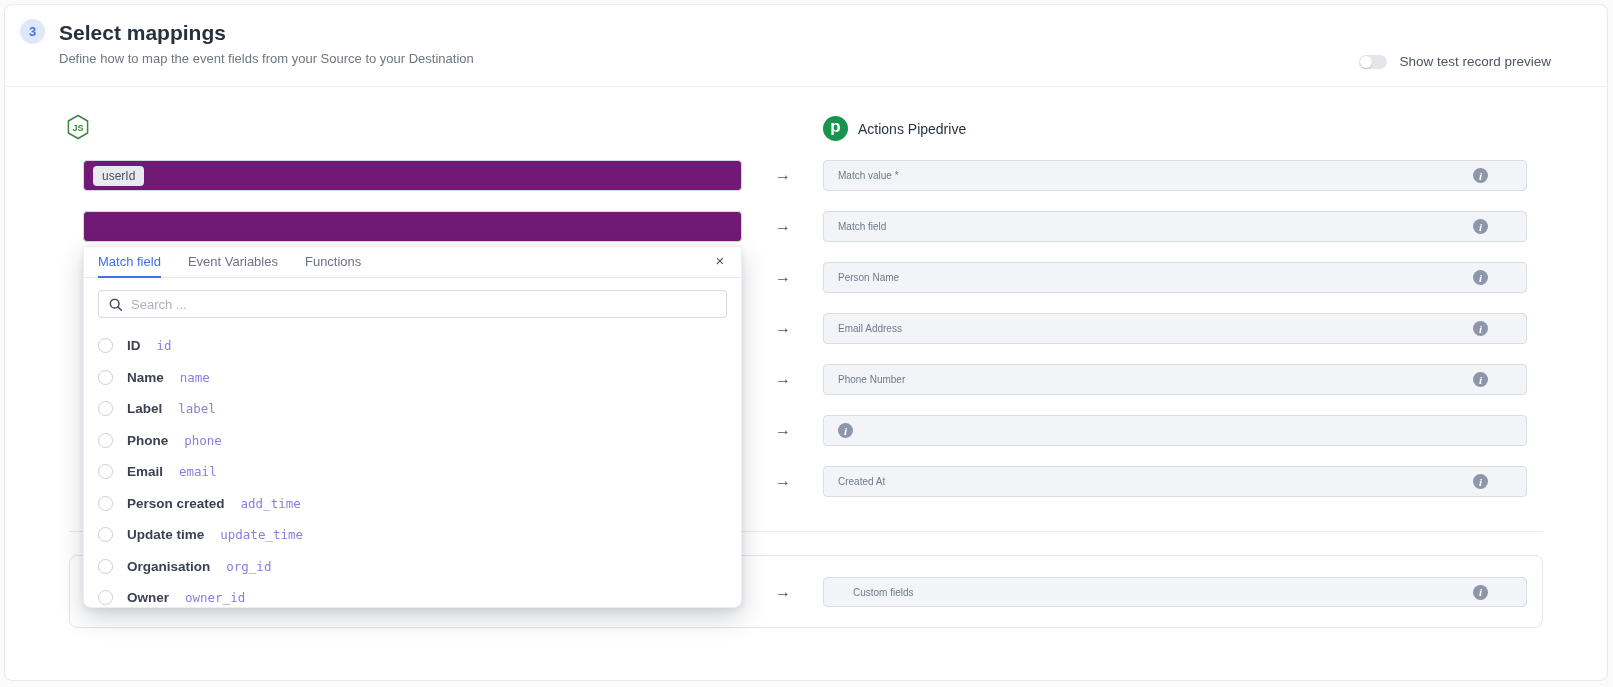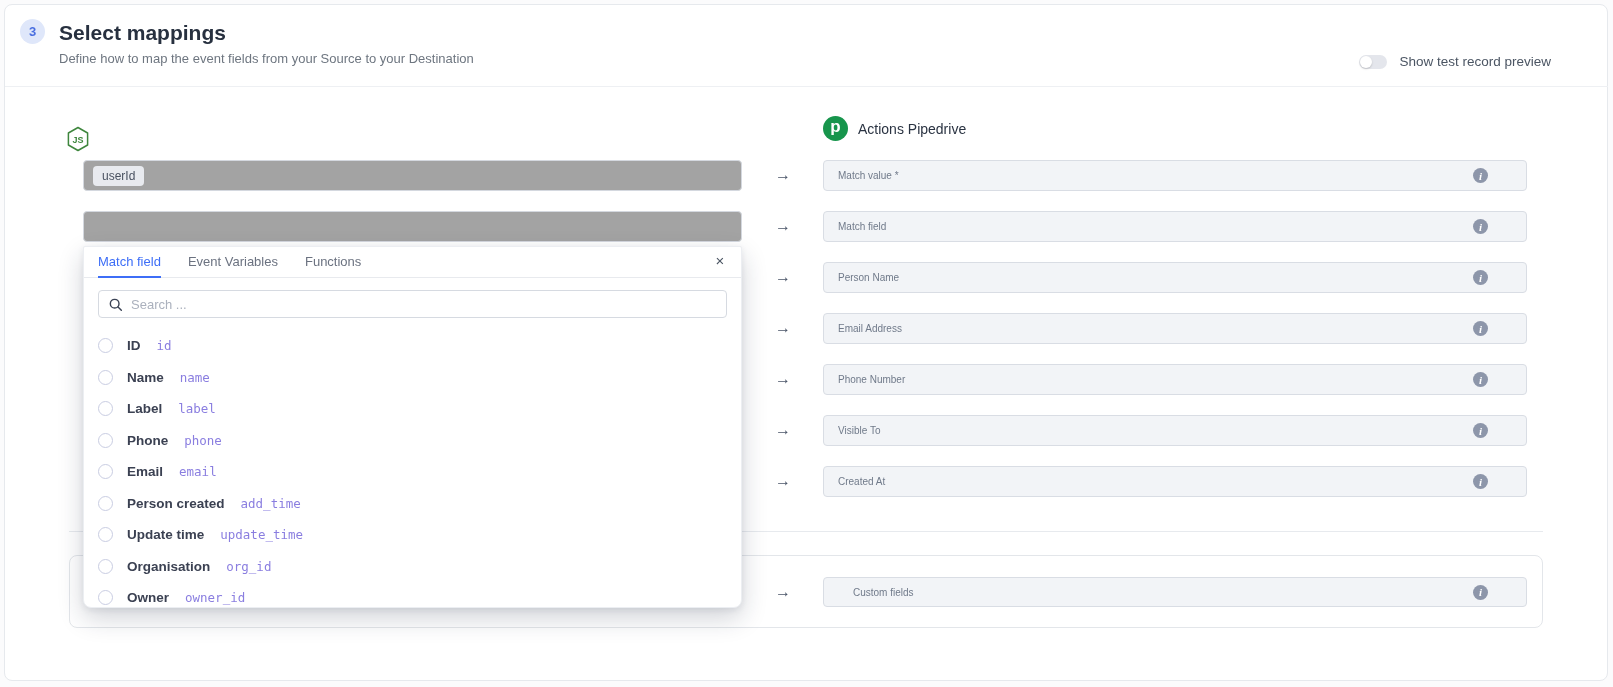--- a/index.html
+++ b/index.html
@@ -16,29 +16,29 @@
   .title { position:absolute; left:59px; top:21px; font-size:21px; font-weight:700; color:#27303f; }
   .subtitle { position:absolute; left:59px; top:51px; font-size:13px; color:#6e7680; }
   .hdr-divider { position:absolute; left:5px; top:86px; width:1603px; height:1px; background:#eef0f3; }
   .toggle-wrap { position:absolute; top:54px; right:62px; display:flex; align-items:center; gap:12px; }
   .toggle { width:28px; height:14px; border-radius:7px; background:#e4e6ec; position:relative; cursor:pointer; }
   .toggle .knob { position:absolute; left:1px; top:1px; width:12px; height:12px; border-radius:50%;
     background:#fff; box-shadow:0 1px 2px rgba(0,0,0,.18); }
   .toggle-label { font-size:13.5px; color:#4b5563; }
 
   
-  .src-icon { position:absolute; left:66px; top:126px; }
+  .src-icon { position:absolute; left:66px; top:114px; }
   .dest-hdr { position:absolute; left:823px; top:116px; display:flex; align-items:center; gap:10px; }
   .pd-circle { width:25px; height:25px; border-radius:50%; background:#17954c; color:#fff;
     font-weight:800; font-size:17px; display:flex; align-items:center; justify-content:center;
     line-height:1; padding-bottom:4px; }
   .dest-title { font-size:14px; color:#2a3342; }
 
   
-  .src-input { position:absolute; left:83px; width:659px; height:31px; background:#a3a3a3;
+  .src-input { position:absolute; left:83px; width:659px; height:31px; background:#701a75;
     border:1px solid #d4d8df; border-radius:4px; display:flex; align-items:center; padding:0 9px; }
   .chip { background:#e8eaef; color:#4a5261; font-size:12px; border-radius:4px; padding:3px 9px; }
 
   
   .arrow { position:absolute; width:30px; text-align:center; font-size:16px; color:#4a5568; }
   .dest-box { position:absolute; left:823px; width:704px; height:31px; background:#f2f4f7;
     border:1px solid #d9dde4; border-radius:4px; display:flex; align-items:center;
     padding:0 14px; cursor:pointer; }
   .dest-box .lbl { font-size:10px; color:#707a8a; flex:1 1 auto; }
   .info-dot { width:15px; height:15px; border-radius:50%; background:#8d96aa; color:#fff;
@@ -126,21 +126,20 @@
         <span class="lbl">Email Address</span>
     <span class="info-dot">i</span>
       </div>
       <div class="arrow" style="left: 768px; top: 370px;">→</div>
       <div class="dest-box" style="top: 364px;">
         <span class="lbl">Phone Number</span>
     <span class="info-dot">i</span>
       </div>
       <div class="arrow" style="left: 768px; top: 421px;">→</div>
       <div class="dest-box" style="top: 415px;">
-        <span class="lbl">Visible To</span>
     <span class="info-dot">i</span>
       </div>
       <div class="arrow" style="left: 768px; top: 472px;">→</div>
       <div class="dest-box" style="top: 466px;">
         <span class="lbl">Created At</span>
     <span class="info-dot">i</span>
       </div>
     </div>
 
   <div class="mid-divider"></div>

